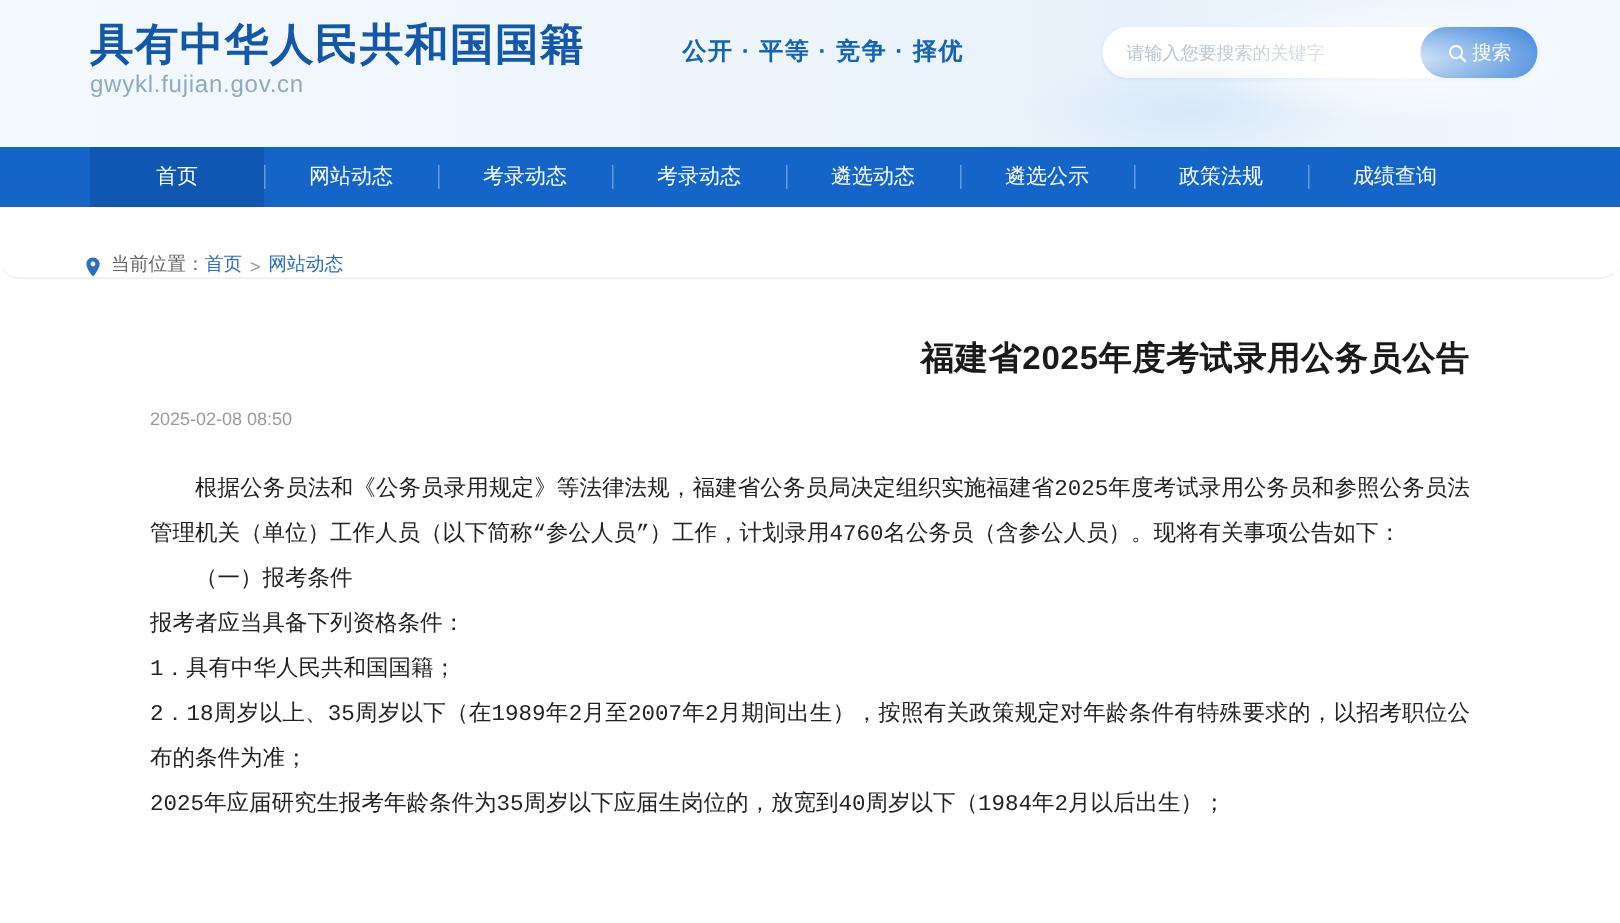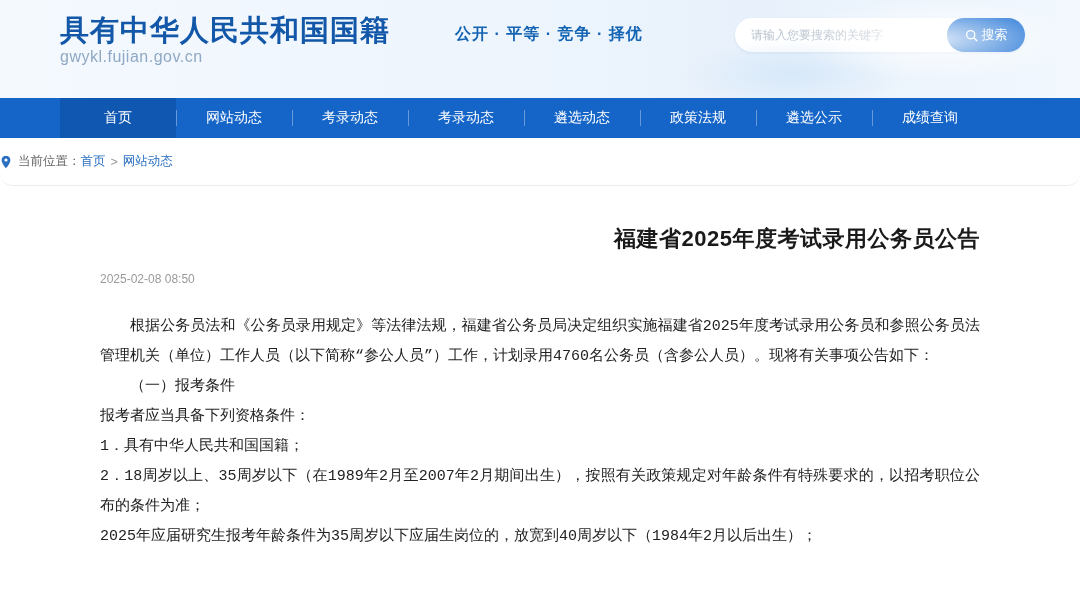--- a/index.html
+++ b/index.html
@@ -143,21 +143,22 @@
   }
   .nav-item.active {
     background: #0f57b0;
   }
   .nav-item.active::before { display: none; }
 
   
   .crumb-bar {
     height: 48px;
     display: flex;
-    align-items: center;
+    align-items: flex-end;
+    padding-left: 56px;
     font-size: 12.5px;
     color: #666;
     border-bottom: 1px solid #ececec;
     box-sizing: border-box;
     border-radius: 13px;
   }
   .crumb-pin { margin-right: 6px; display:flex; align-items:center; }
   .crumb-link { color: #2a6fc0; text-decoration: none; cursor: pointer; }
   .crumb-sep { margin: 0 5px; color: #999; }
 
@@ -228,24 +229,24 @@
     <div class="nav-item">
       <span>考录动态</span>
     </div>
     <div class="nav-item">
       <span>考录动态</span>
     </div>
     <div class="nav-item">
       <span>遴选动态</span>
     </div>
     <div class="nav-item">
+      <span>遴选公示</span>
+    </div>
+    <div class="nav-item">
       <span>政策法规</span>
-    </div>
-    <div class="nav-item">
-      <span>遴选公示</span>
     </div>
     <div class="nav-item">
       <span>成绩查询</span>
     </div>
   </div>
 
   <div class="crumb-bar">
     <span class="crumb-pin">
       <svg width="12" height="14" viewBox="0 0 12 14" fill="none">
         <path d="M6 0.7C3.5 0.7 1.6 2.6 1.6 5c0 3.1 3.6 7.5 4.4 8.3.8-.8 4.4-5.2 4.4-8.3 0-2.4-1.9-4.3-4.4-4.3z" fill="#2a6fc0"></path>

